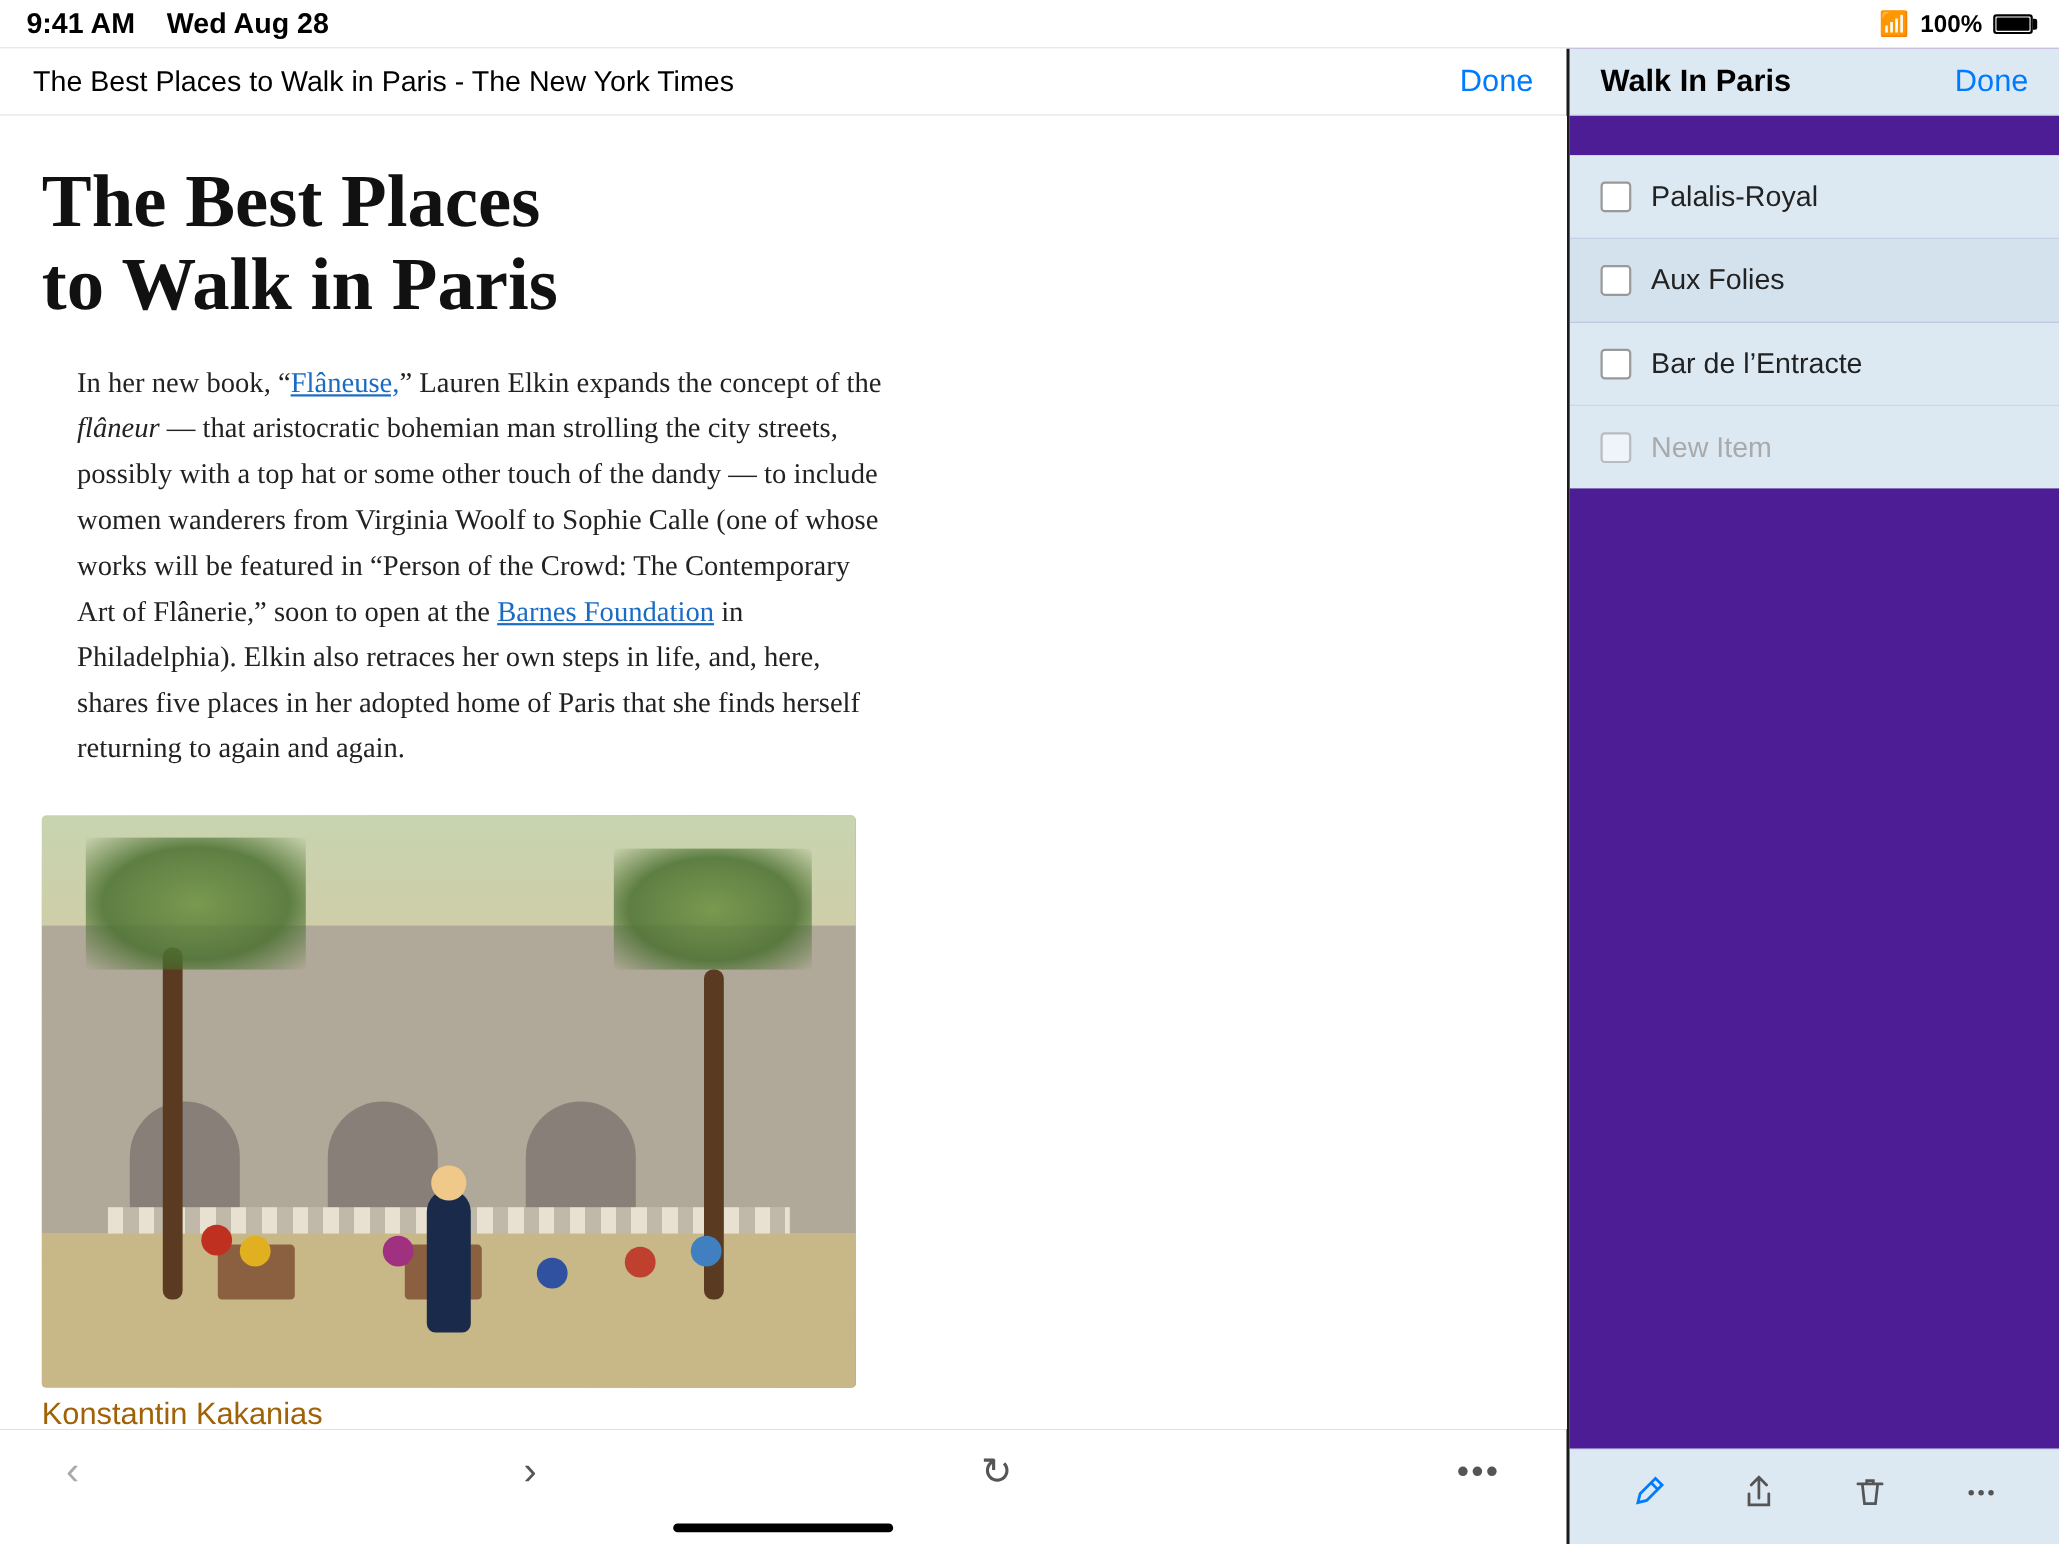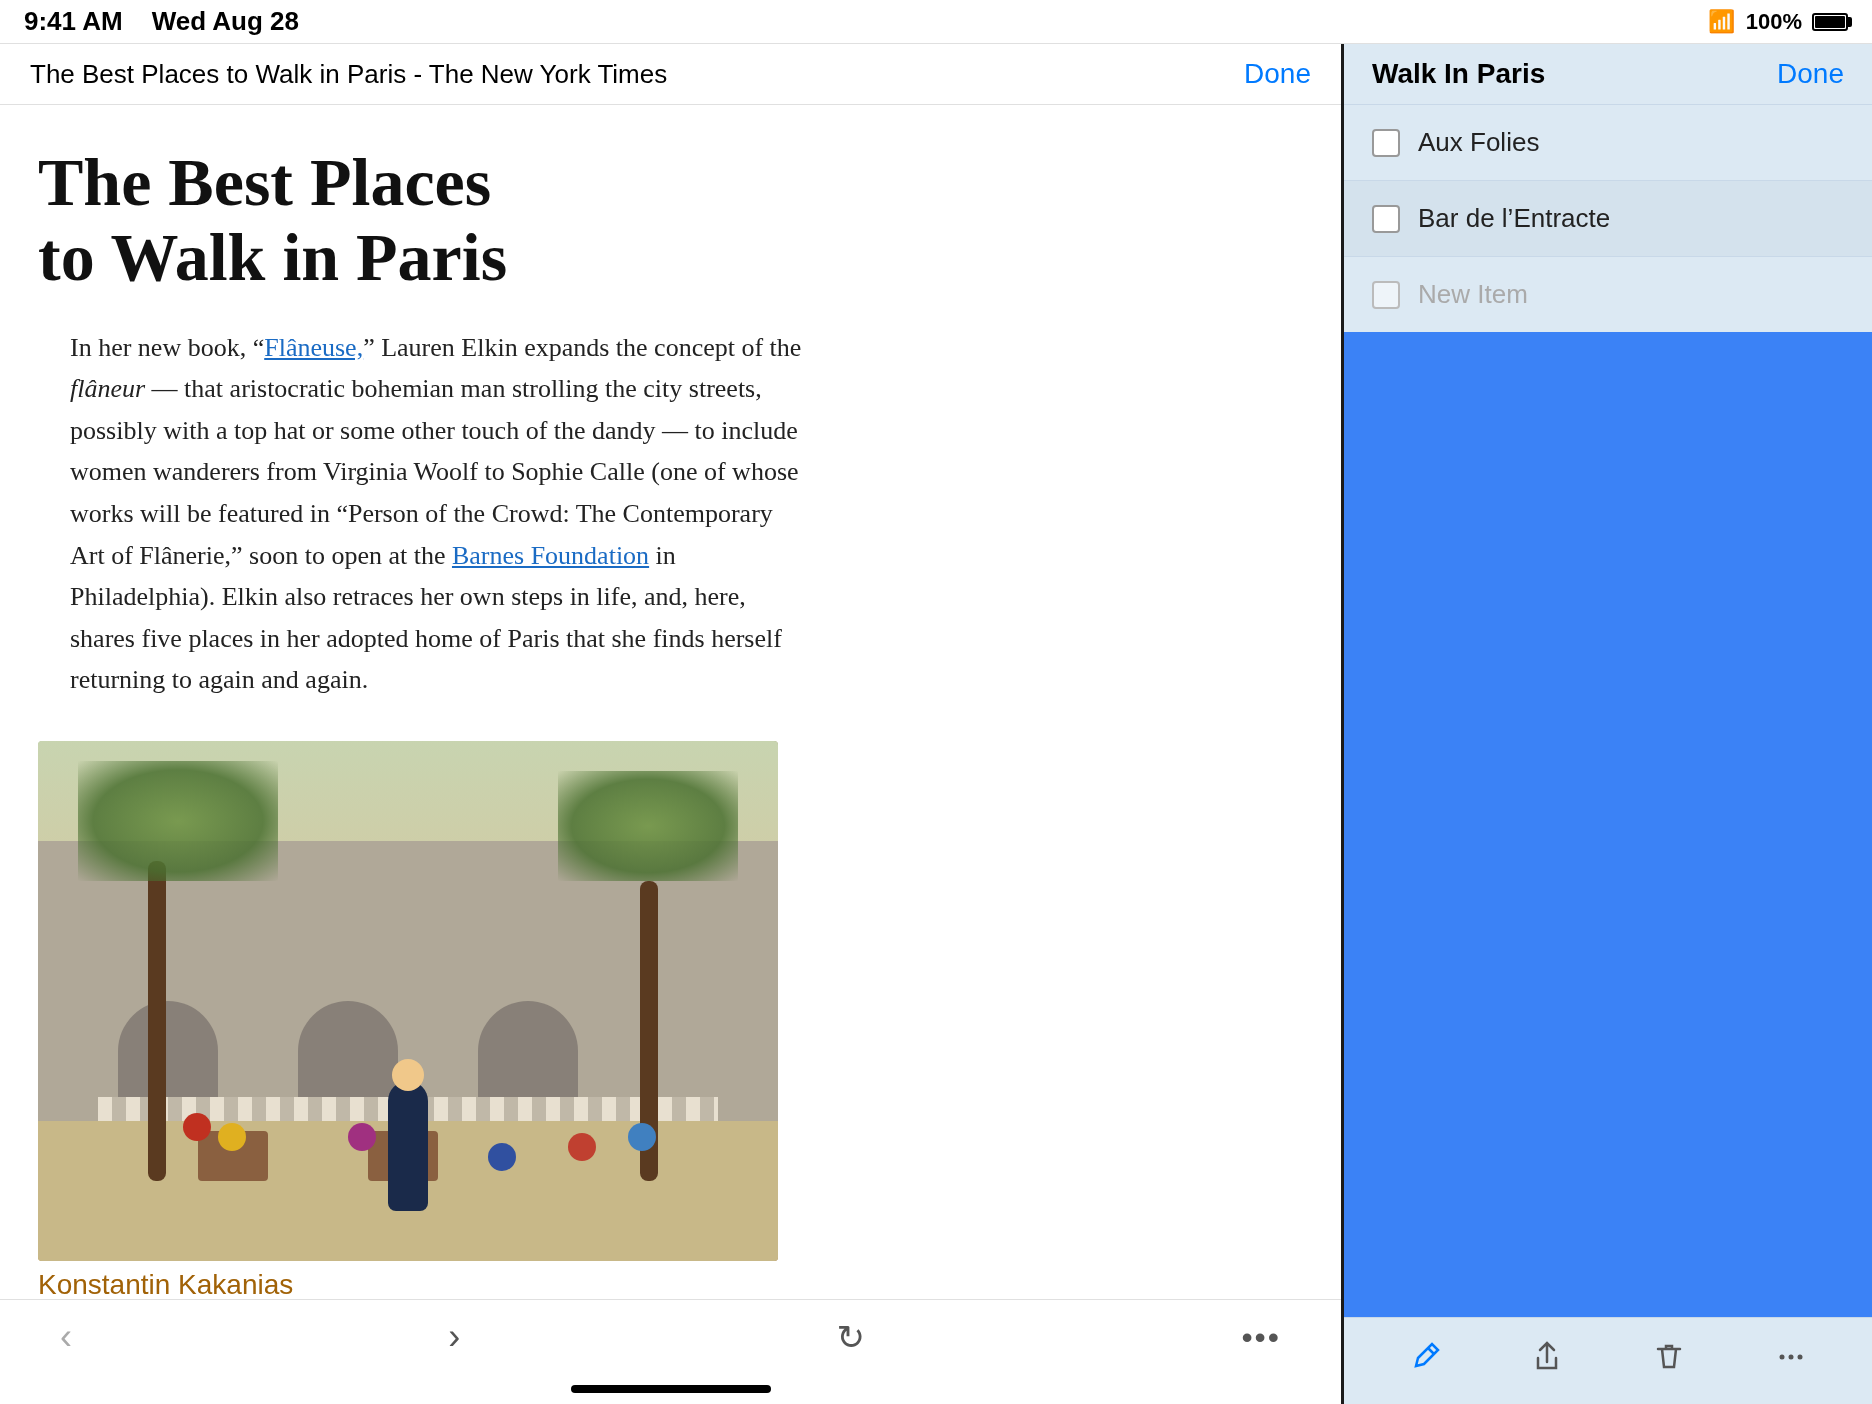--- a/index.html
+++ b/index.html
@@ -285,25 +285,26 @@
     }
     .home-bar {
       width: 200px;
       height: 8px;
       background: #000;
       border-radius: 4px;
     }
 
     
     .sidebar-pane {
-      width: 528px;
+      width: 445px;
       display: flex;
       flex-direction: column;
-      background: #3b82f6;
+      background: #4c1d95;
       flex-shrink: 0;
+      gap: 36px;
     }
 
     .sidebar-header {
       display: flex;
       justify-content: space-between;
       align-items: center;
       padding: 14px 28px;
       background: #dce9f3;
       border-bottom: 1px solid #c8d8e8;
     }
@@ -472,20 +473,24 @@
 
   <div class="sidebar-pane">
 
     <div class="sidebar-header">
       <span class="sidebar-title">Walk In Paris</span>
       <button class="sidebar-done-btn">Done</button>
     </div>
 
     <div class="sidebar-list">
 
+      <div class="sidebar-item">
+        <div class="checkbox"></div>
+        <span class="sidebar-item-label">Palalis-Royal</span>
+      </div>
 
       <div class="sidebar-item">
         <div class="checkbox"></div>
         <span class="sidebar-item-label">Aux Folies</span>
       </div>
 
       <div class="sidebar-item">
         <div class="checkbox"></div>
         <span class="sidebar-item-label">Bar de l’Entracte</span>
       </div>

